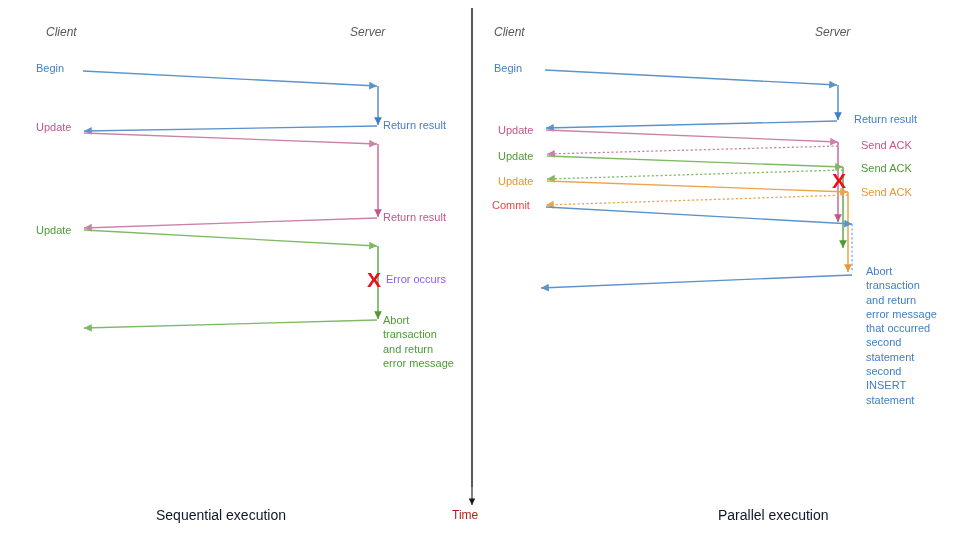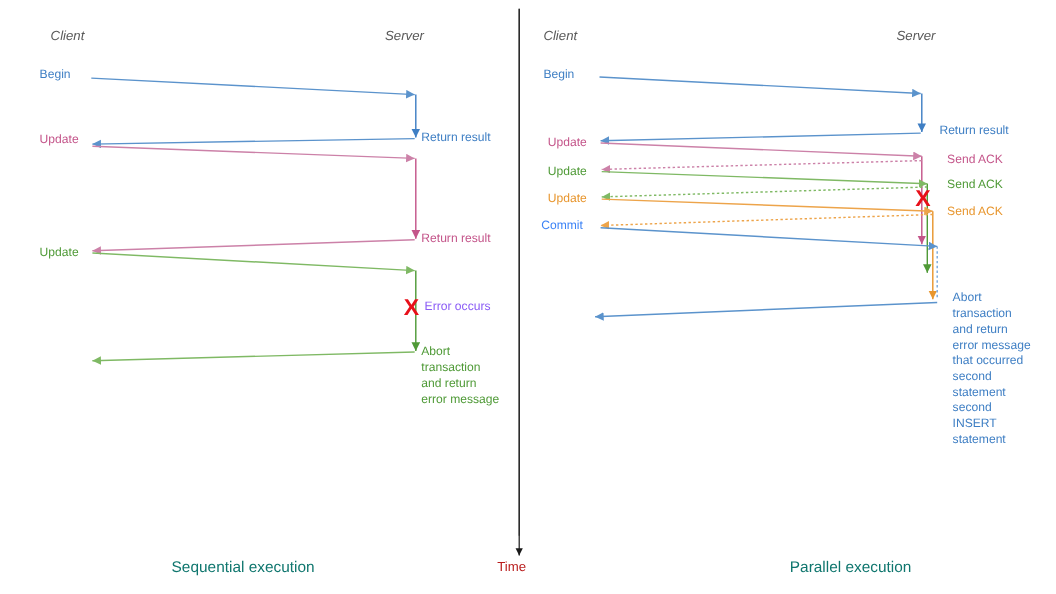--- a/index.html
+++ b/index.html
@@ -2,21 +2,21 @@
 <html><head>
 <meta charset="utf-8">
 <style>
   html,body{margin:0;padding:0;background:#ffffff;}
   body{width:960px;height:540px;overflow:hidden;
        font-family:"Liberation Sans","DejaVu Sans",sans-serif;}
   #stage{position:relative;width:960px;height:540px;background:#fff;}
   #svg{position:absolute;left:0;top:0;width:960px;height:540px;}
   .lbl{position:absolute;white-space:pre;line-height:1.18;}
   .actor{font-style:italic;font-size:12px;color:#595959;}
-  .caption{font-size:14px;color:#0f766e;}
+  .caption{font-size:14px;color:#0f172a;}
   .msg{font-size:11px;}
   .time-lbl{font-size:12px;color:#b91c1c;}
   .xmark{position:absolute;font-size:21px;font-weight:bold;color:#e8101a;
          font-family:"Liberation Sans","DejaVu Sans",sans-serif;line-height:1;}
   .multiline{line-height:1.30;}
 </style>
 </head>
 <body>
 
 <div id="stage">
@@ -90,21 +90,21 @@
       <div class="lbl msg" style="left: 386px; top: 273px; color: #8b5cf6;">Error occurs</div>
       <div class="lbl msg multiline" style="left: 383px; top: 313px; color: rgb(79, 154, 55);"><div>Abort</div><div>transaction</div><div>and return</div><div>error message</div></div>
       <div class="lbl actor" style="left: 46px; top: 25px;">Client</div>
       <div class="lbl actor" style="left: 350px; top: 25px;">Server</div>
       <div class="lbl caption" style="left: 156px; top: 507px;">Sequential execution</div>
       <div class="xmark" style="left: 832px; top: 170px; color: rgb(232, 16, 26);">X</div>
       <div class="lbl msg" style="left: 494px; top: 62px; color: rgb(63, 127, 196);">Begin</div>
       <div class="lbl msg" style="left: 498px; top: 124px; color: rgb(196, 85, 138);">Update</div>
       <div class="lbl msg" style="left: 498px; top: 150px; color: rgb(79, 154, 55);">Update</div>
       <div class="lbl msg" style="left: 498px; top: 175px; color: rgb(232, 150, 46);">Update</div>
-      <div class="lbl msg" style="left: 492px; top: 199px; color: #3b82f6;">Commit</div>
+      <div class="lbl msg" style="left: 492px; top: 199px; color: #ef4444;">Commit</div>
       <div class="lbl msg" style="left: 854px; top: 113px; color: rgb(63, 127, 196);">Return result</div>
       <div class="lbl msg" style="left: 861px; top: 139px; color: rgb(196, 85, 138);">Send ACK</div>
       <div class="lbl msg" style="left: 861px; top: 162px; color: rgb(79, 154, 55);">Send ACK</div>
       <div class="lbl msg" style="left: 861px; top: 186px; color: rgb(232, 150, 46);">Send ACK</div>
       <div class="lbl msg multiline" style="left: 866px; top: 264px; color: rgb(63, 127, 196);"><div>Abort</div><div>transaction</div><div>and return</div><div>error message</div><div>that occurred</div><div>second</div><div>statement</div><div>second</div><div>INSERT</div><div>statement</div></div>
       <div class="lbl actor" style="left: 494px; top: 25px;">Client</div>
       <div class="lbl actor" style="left: 815px; top: 25px;">Server</div>
       <div class="lbl caption" style="left: 718px; top: 507px;">Parallel execution</div>
     </div>
 </div>

